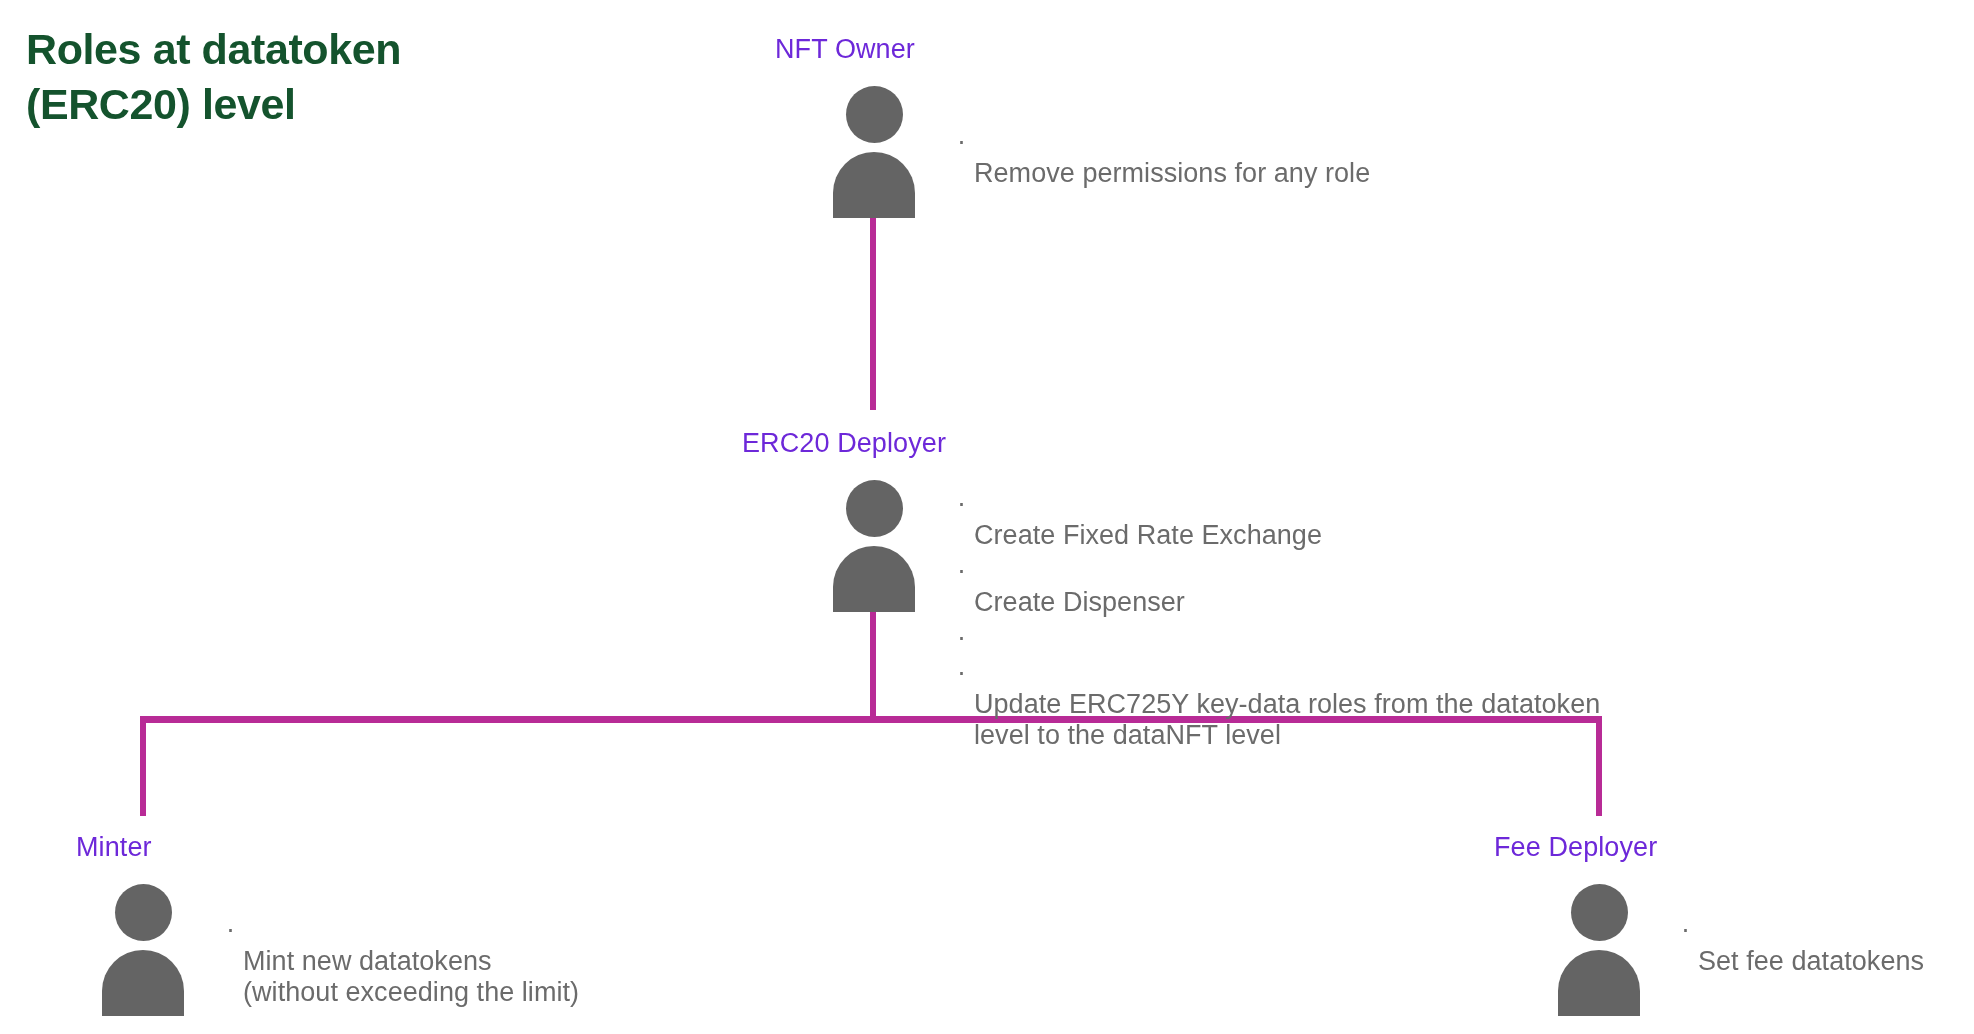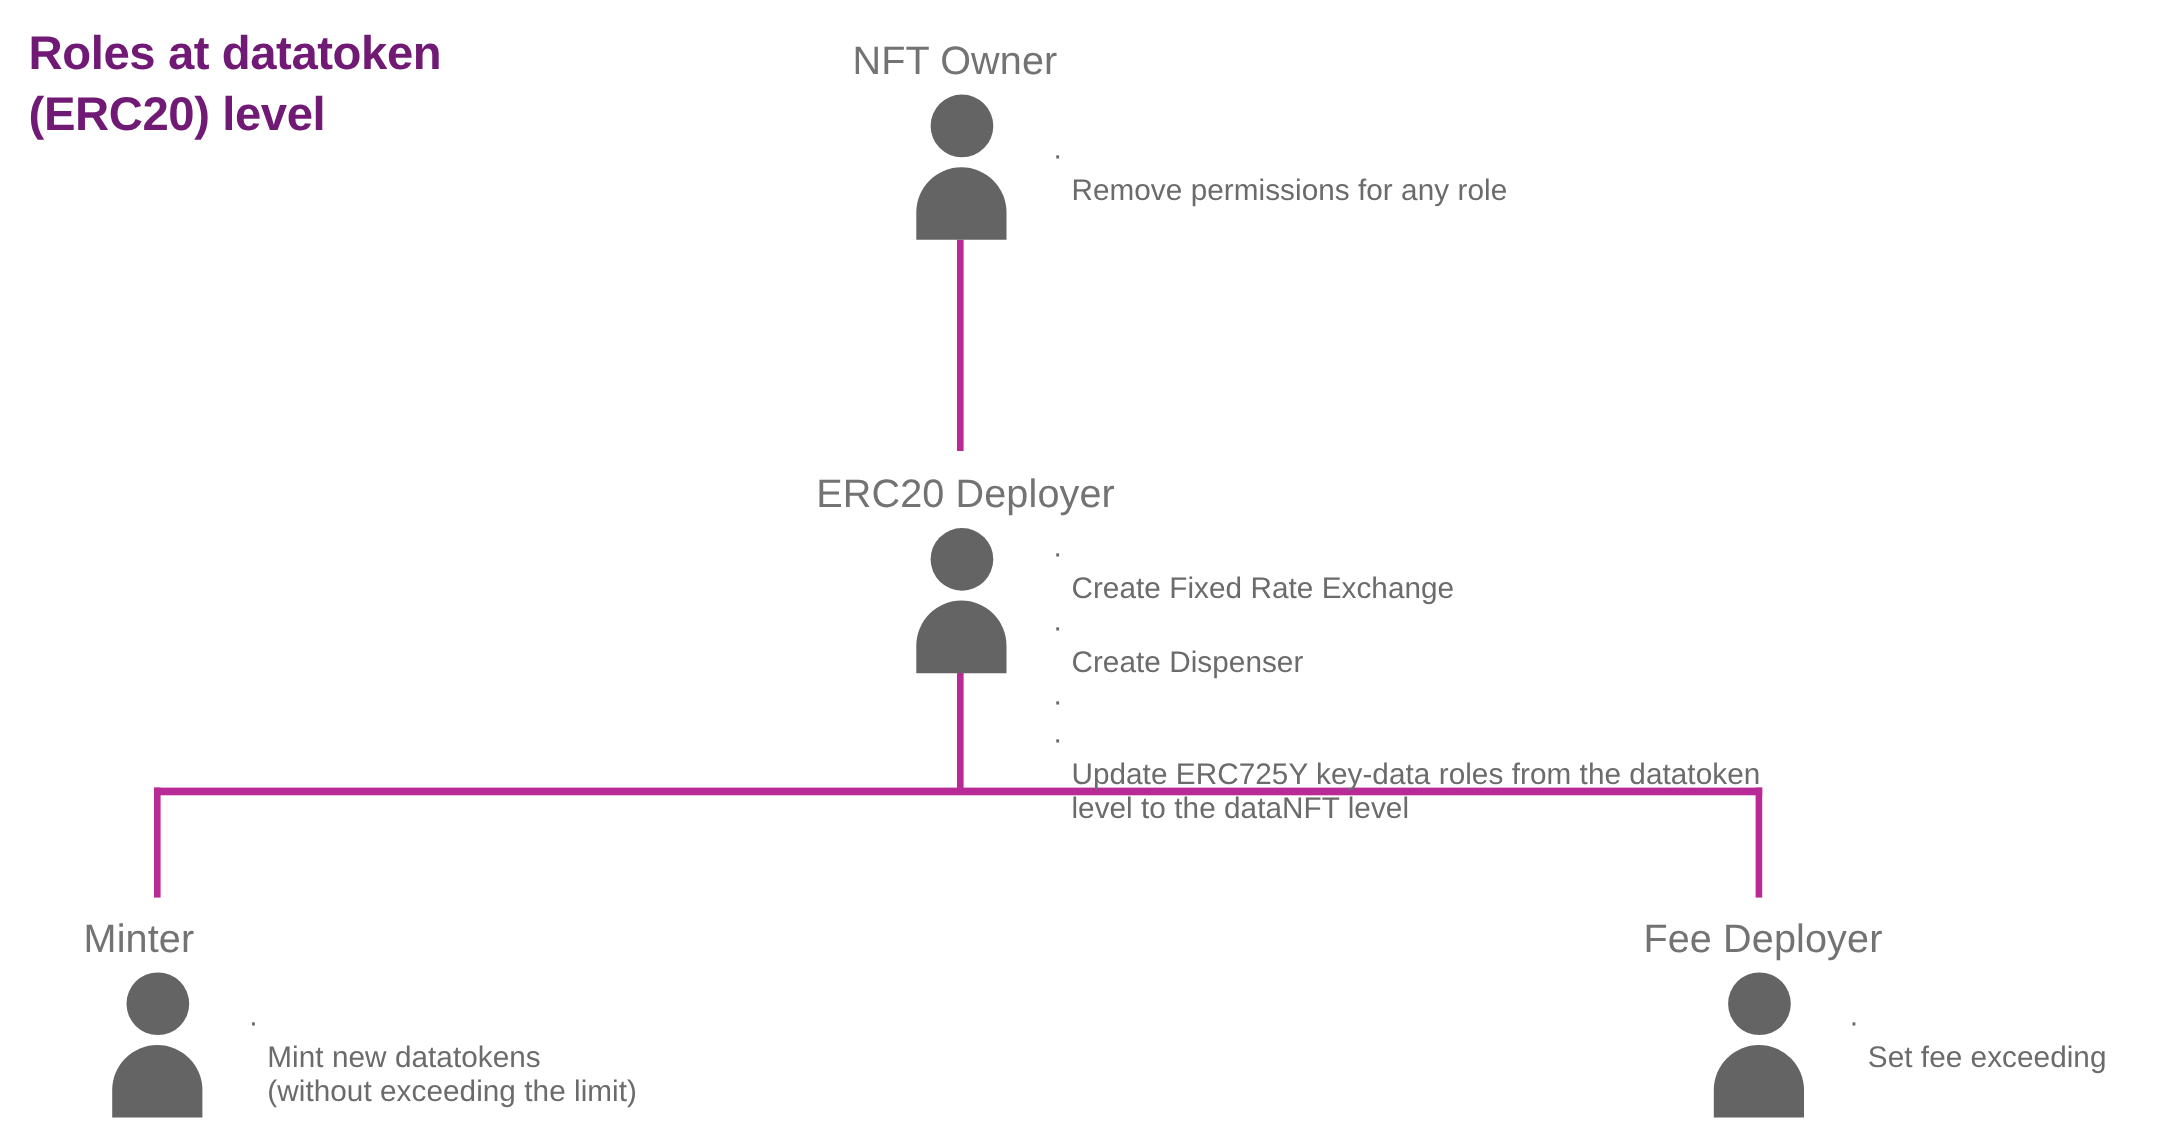--- a/index.html
+++ b/index.html
@@ -23,21 +23,21 @@
   
   .title {
     position: absolute;
     left: 26px;
     top: 22px;
     width: 560px;
     font-size: 43px;
     font-weight: 700;
     line-height: 1.28;
     letter-spacing: -0.4px;
-    color: #701a75;
+    color: #14532d;
     white-space: pre-line;
   }
 
   
   .line {
     position: absolute;
     background: #B82B96;
   }
 
   
@@ -50,23 +50,23 @@
     background: #646464;
   }
   .person .body {
     position: absolute;
     background: #646464;
   }
 
   
   .node-label {
     position: absolute;
-    font-size: 36px;
+    font-size: 27px;
     font-weight: 400;
-    color: #737373;
+    color: #6d28d9;
     white-space: nowrap;
     letter-spacing: 0.1px;
   }
 
   
   .bullets {
     position: absolute;
     font-size: 27px;
     line-height: 1.075;
     color: #6B6B6B;
@@ -168,17 +168,17 @@
   <div class="node-label" style="left:1494px; top:832px;">Fee Deployer</div>
 
   <div class="person" style="left:1558px; top:884px; width:82px; height:132px;">
     <div class="head" style="left:13px; top:0px; width:57px; height:57px;"></div>
     <div class="body" style="left:0px; top:66px; width:82px; height:66px; border-radius:41px 41px 0 0;"></div>
   </div>
 
   <div class="bullets" style="left:1681px; top:914px; width:300px;">
     <div class="bullet-row">
       <span class="dot">·</span>
-      <span class="btext">Set fee exceeding</span>
+      <span class="btext">Set fee datatokens</span>
     </div>
   </div>
 
 </div>
 
 </body></html>

